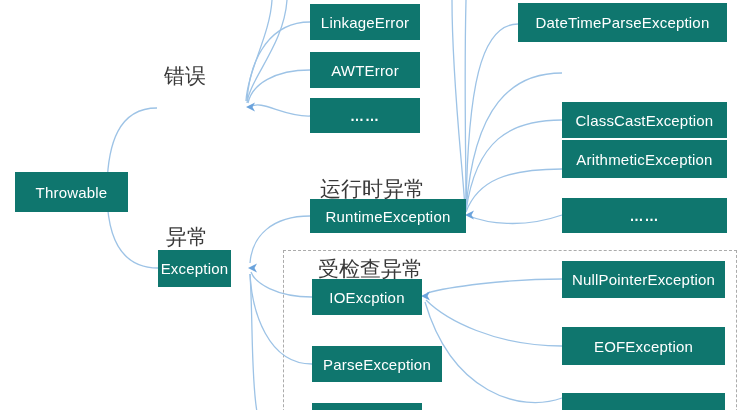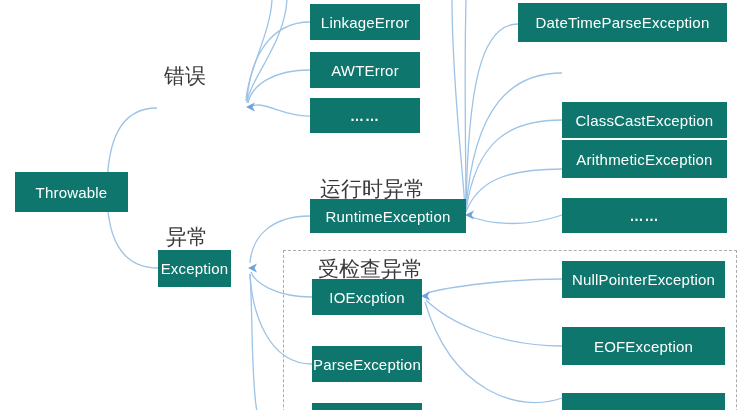--- a/index.html
+++ b/index.html
@@ -79,19 +79,19 @@
   <div class="node" style="left:310px;top:52px;width:110px;height:36px;">AWTError</div>
   <div class="node dots" style="left:310px;top:98px;width:110px;height:35px;">……</div>
 
   <div class="node" style="left:310px;top:199px;width:156px;height:34px;">RuntimeException</div>
   <div class="node" style="left:518px;top:3px;width:209px;height:39px;">DateTimeParseException</div>
   <div class="node" style="left:562px;top:102px;width:165px;height:36px;">ClassCastException</div>
   <div class="node" style="left:562px;top:140px;width:165px;height:38px;">ArithmeticException</div>
   <div class="node dots" style="left:562px;top:198px;width:165px;height:35px;">……</div>
 
   <div class="node" style="left:312px;top:279px;width:110px;height:36px;">IOExcption</div>
-  <div class="node" style="left:312px;top:346px;width:110px;height:36px;">ParseException</div>
+  <div class="node" style="left:312px;top:346px;width:130px;height:36px;">ParseException</div>
   <div class="node" style="left:312px;top:403px;width:110px;height:30px;"></div>
   <div class="node" style="left:562px;top:261px;width:163px;height:37px;">NullPointerException</div>
   <div class="node" style="left:562px;top:327px;width:163px;height:38px;">EOFException</div>
   <div class="node" style="left:562px;top:393px;width:163px;height:30px;"></div>
 
 </div>
 
 </body></html>

